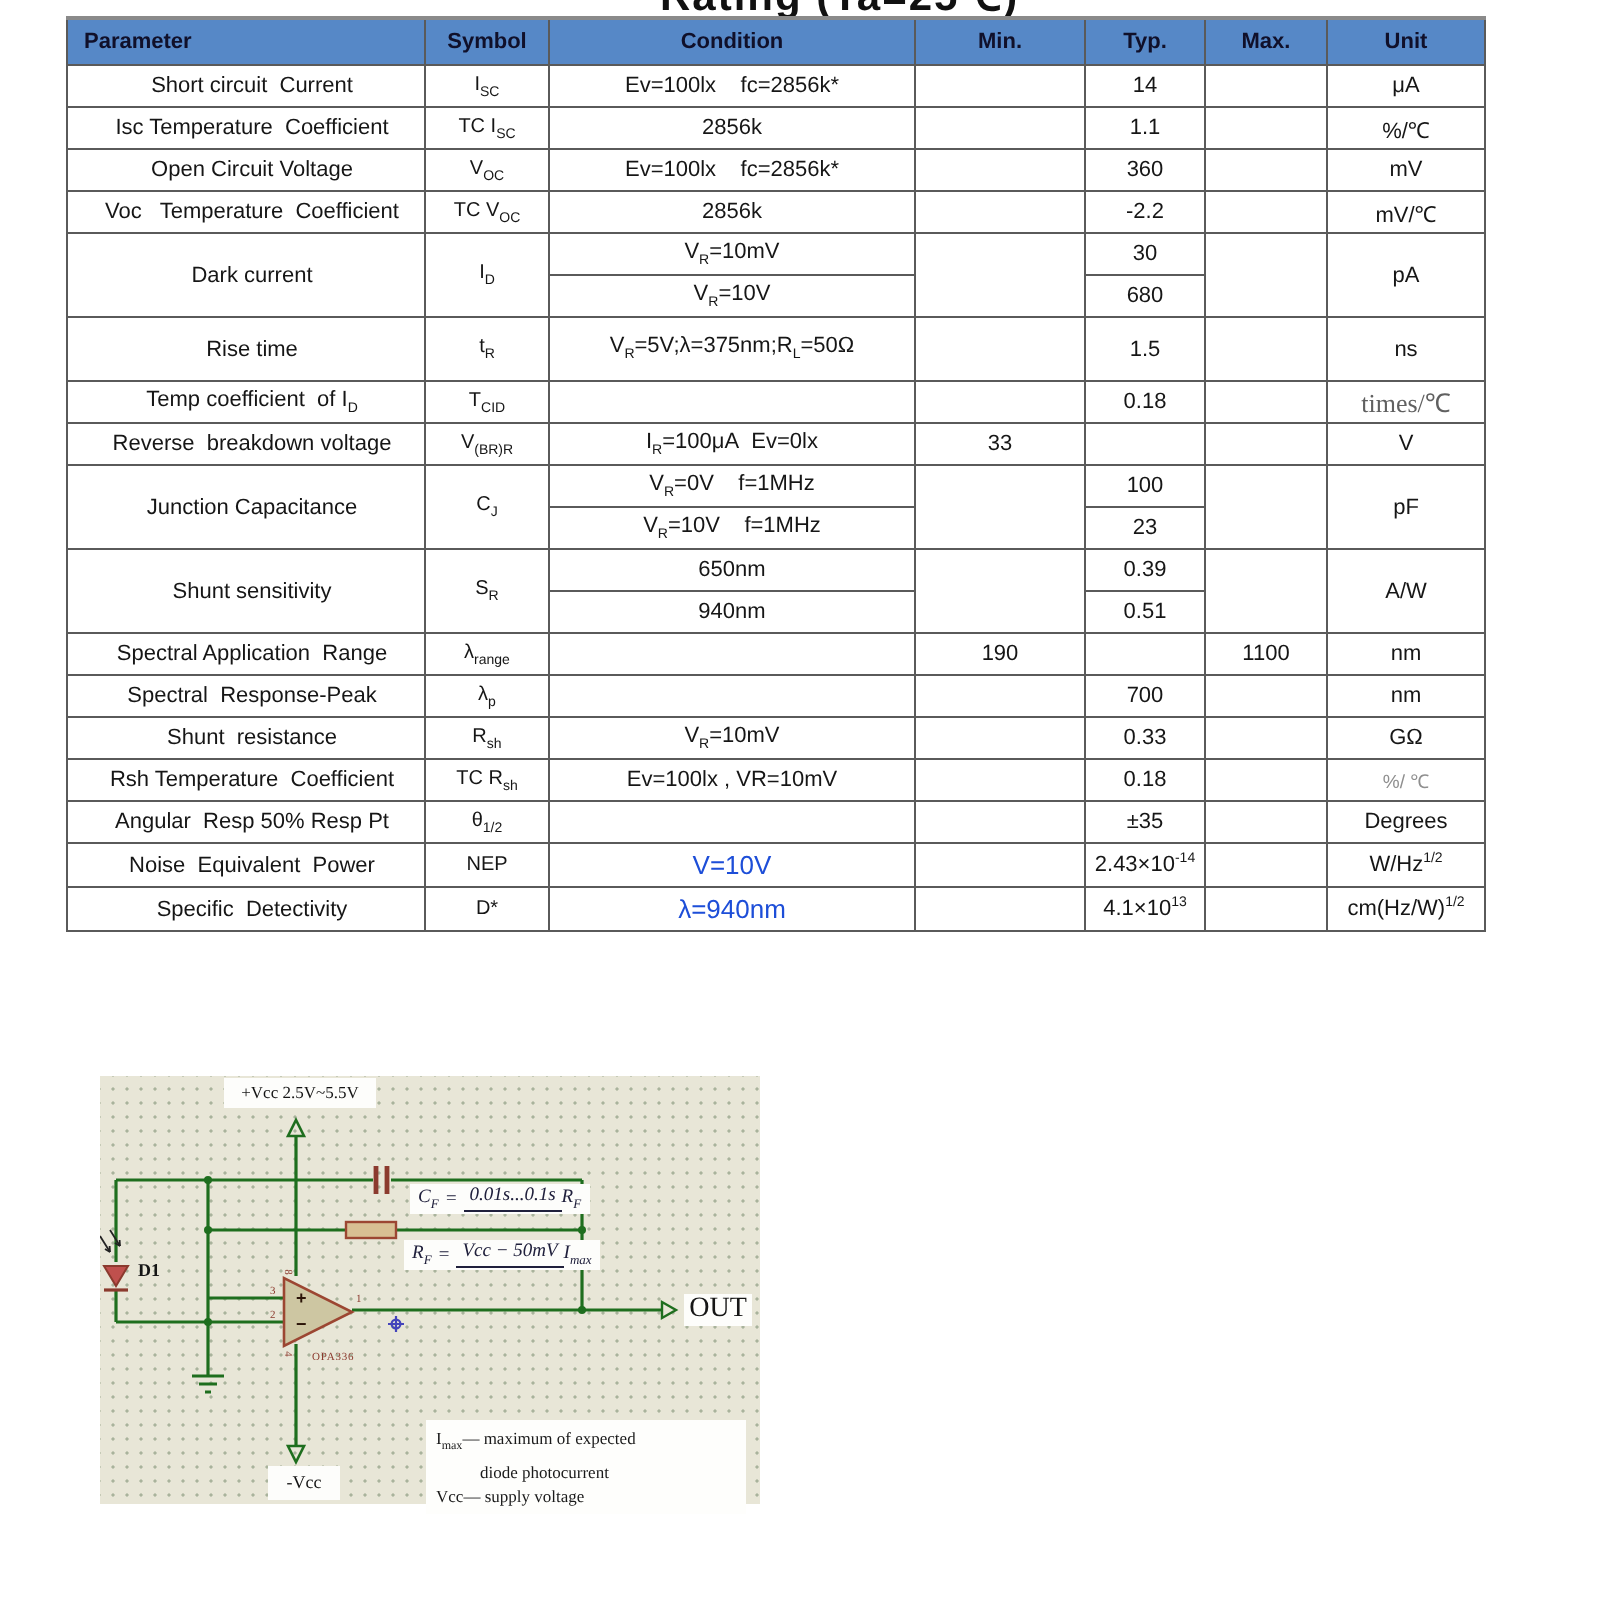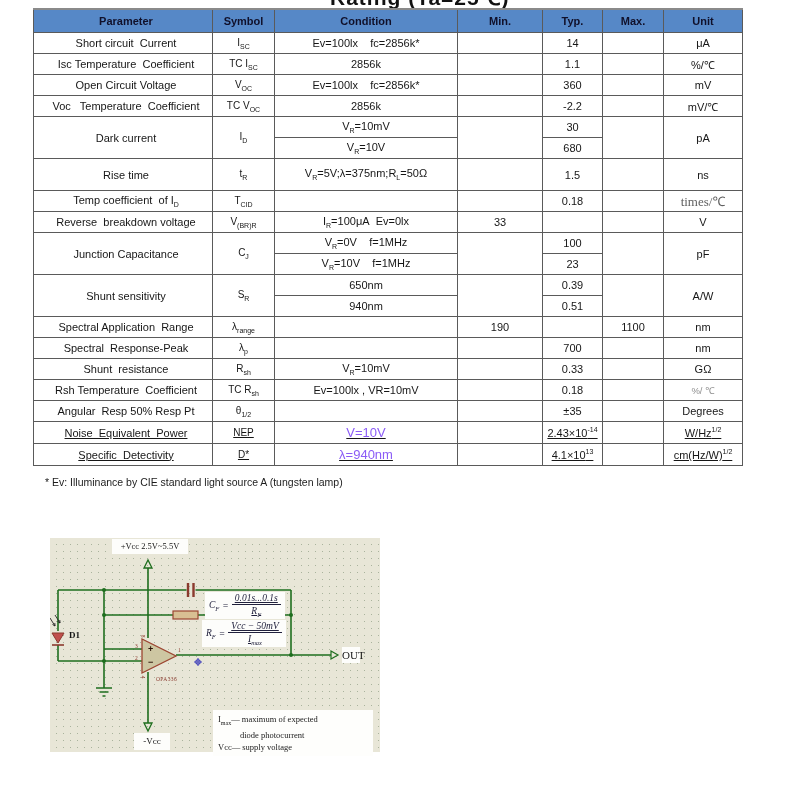--- a/index.html
+++ b/index.html
@@ -8,50 +8,50 @@
   
   .top-frag{position:absolute;left:330px;top:-17px;font-size:21px;font-weight:bold;color:#111;
             white-space:nowrap;letter-spacing:1px;}
   
   table.spec{position:absolute;left:33px;top:8px;border-collapse:collapse;table-layout:fixed;
              font-size:11px;color:#161616;}
   table.spec td,table.spec th{border:1px solid #5a5a5a;text-align:center;padding:0 2px;
              overflow:hidden;white-space:nowrap;}
   table.spec thead th{background:#5688c7;color:#10102a;font-weight:bold;height:22px;
              border-top:2px solid #8a8a8a;font-size:11px;}
-  table.spec thead th:first-child{text-align:center;padding-left:8px;}
+  table.spec thead th:first-child{text-align:left;padding-left:8px;}
   table.spec tr{height:21px;}
   table.spec tr.tall{height:32px;}
-  table.spec tr.h22{height:22px;text-decoration:underline;}
+  table.spec tr.h22{height:22px;}
   .c-param{text-align:center;padding-left:8px !important;}
   .c-sym{font-size:10px;}
   table.spec sub{font-size:7px;}
   table.spec sup{font-size:7px;}
-  .wm{color:#8b5cf6;font-size:13px;font-weight:normal;}
+  .wm{color:#1d4ed8;font-size:13px;font-weight:normal;}
   .unit-serif{font-family:"Liberation Serif",serif;font-size:13px;color:#606060;}
   .unit-muted{color:#8f8f8f;font-size:9.5px;}
   
   .footnote{position:absolute;left:45px;top:476px;font-size:10.5px;color:#1c1c1c;}
   .sec-heading{position:absolute;left:50px;top:498px;font-size:22px;font-weight:600;
                color:#1c1c1c;letter-spacing:.5px;}
   
   .circuit{position:absolute;left:50px;top:538px;width:330px;height:214px;background-color:#e8e6d7;
            background-image:radial-gradient(#a9b39c 0.7px, rgba(0,0,0,0) 0.9px);
            background-size:7px 7px;background-position:3px 3px;}
   .circuit svg{position:absolute;left:0;top:0;}
   .clabel{position:absolute;font-family:"Liberation Serif",serif;color:#151515;}
   .cbox{background:#fdfdfb;text-align:center;}
   .pinnum{position:absolute;font-family:"Liberation Serif",serif;font-size:5.5px;color:#8b3a2e;}
   .opsign{position:absolute;font-family:"Liberation Sans",sans-serif;font-weight:bold;
           font-size:9px;color:#2b1408;line-height:1;}
   .formula{position:absolute;background:#fdfdfb;font-family:"Liberation Serif",serif;
            font-style:italic;color:#20203c;display:flex;align-items:center;gap:3px;
            font-size:9.5px;padding:1px 4px;}
   .formula sub{font-size:6.5px;}
-  .frac{display:inline-flex;flex-direction:column;align-items:center;line-height:1.1;text-decoration:underline;}
+  .frac{display:inline-flex;flex-direction:row;align-items:center;line-height:1.1;}
   .frac .num{border-bottom:1px solid #20203c;padding:0 3px 1px;}
   .frac .den{padding-top:1px;}
   .note{position:absolute;left:163px;top:172px;width:150px;background:#fefefc;
         font-family:"Liberation Serif",serif;font-size:8.5px;line-height:12px;
         color:#1a1a1a;padding:3px 5px;}
   .note .l2{padding-left:22px;}
   .note sub{font-size:6px;}
 </style>
 </head>
 <body>
@@ -243,21 +243,20 @@
           <td class="c-sym">D*</td>
           <td class="wm">λ=940nm</td>
           <td></td>
           <td>4.1×10<sup>13</sup></td>
           <td></td>
           <td>cm(Hz/W)<sup>1/2</sup></td>
         </tr>
       </tbody>
   </table>
 
-  <div class="footnote">*  Ev: Illuminance  by CIE standard light source A  (tungsten  lamp)</div>
 
 
   <div class="circuit">
     <svg width="330" height="214" viewBox="0 0 330 214">
       <g stroke="#1e6e1e" stroke-width="1.6" fill="none">
         <path d="M8,52 H241"></path>
         <path d="M8,52 V93 M8,107 V123"></path>
         <path d="M8,123 H92"></path>
         <path d="M54,52 V150"></path>
         <path d="M54,77 H241"></path>
@@ -305,21 +304,21 @@
       <path d="M92,101 L92,135 L126,118 Z" fill="#cdc6a2" stroke="#9c4632" stroke-width="1.3"></path>
 
       <g stroke="#4444bb" stroke-width="1.1">
         <path d="M144,124 H152 M148,120 V128"></path>
           <circle cx="148" cy="124" r="2.2" fill="none"></circle>
       </g>
     </svg>
 
     <div class="clabel cbox" style="left:62px;top:1px;width:76px;height:15px;font-size:8.5px;line-height:15px;">+Vcc   2.5V~5.5V</div>
     <div class="clabel" style="left:19px;top:92px;font-size:9px;font-weight:bold;">D1</div>
-    <div class="clabel cbox" style="left:292px;top:109px;width:18px;height:16px;font-size:11px;line-height:16px;">OUT</div>
+    <div class="clabel cbox" style="left:292px;top:109px;width:34px;height:16px;font-size:14px;line-height:16px;">OUT</div>
     <div class="clabel cbox" style="left:84px;top:195px;width:36px;height:17px;font-size:9px;line-height:17px;">-Vcc</div>
     <div class="clabel" style="left:106px;top:138px;font-size:5.5px;color:#8b3a2e;letter-spacing:.4px;">OPA336</div>
 
     <span class="opsign" style="left:98px;top:107px;">+</span>
     <span class="opsign" style="left:98px;top:120px;">−</span>
     <span class="pinnum" style="left:85px;top:105px;">3</span>
     <span class="pinnum" style="left:85px;top:117px;">2</span>
     <span class="pinnum" style="left:128px;top:109px;">1</span>
     <span class="pinnum" style="left:92px;top:95px;transform:rotate(90deg);">8</span>
     <span class="pinnum" style="left:92px;top:136px;transform:rotate(90deg);">4</span>

